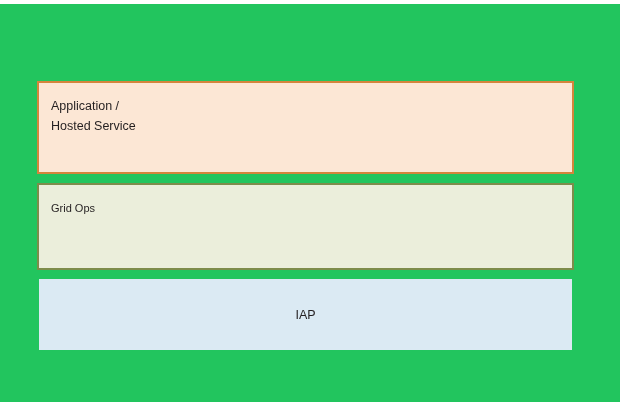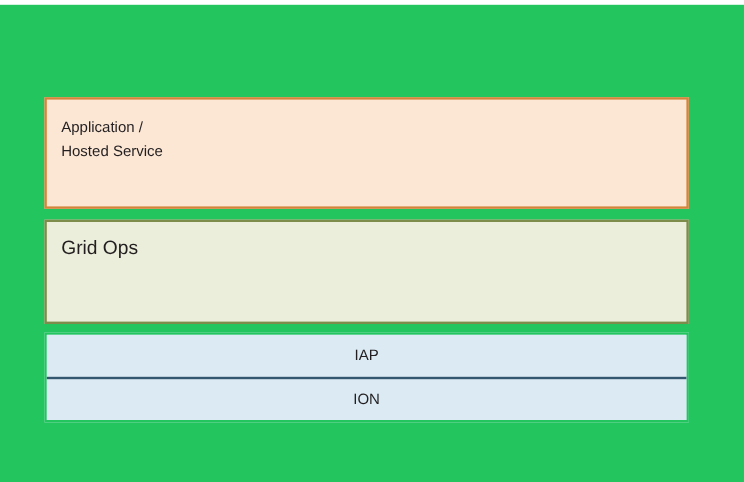--- a/index.html
+++ b/index.html
@@ -54,21 +54,21 @@
   .layer-gridops {
     top: 179px;
     height: 87px;
     background: #ebeedb;
     border: 2px solid #7d8c4b;
   }
   .layer-gridops .layer-label {
     position: absolute;
     left: 12px;
     top: 13px;
-    font-size: 16px;
+    font-size: 11px;
     line-height: 20px;
     color: #231f20;
     text-align: left;
   }
 
   
   .layer-blue-stack {
     position: absolute;
     left: 37px;
     top: 273px;
@@ -109,18 +109,15 @@
   </div>
 
   <div class="layer-box layer-gridops">
     <div class="layer-label">Grid Ops</div>
   </div>
 
   <div class="layer-blue-stack">
     <div class="blue-row row-iap">
       <div class="layer-label">IAP</div>
     </div>
-    <div class="blue-row row-ion">
-      <div class="layer-label">ION</div>
-    </div>
   </div>
 
 </div>
 
 </body></html>

